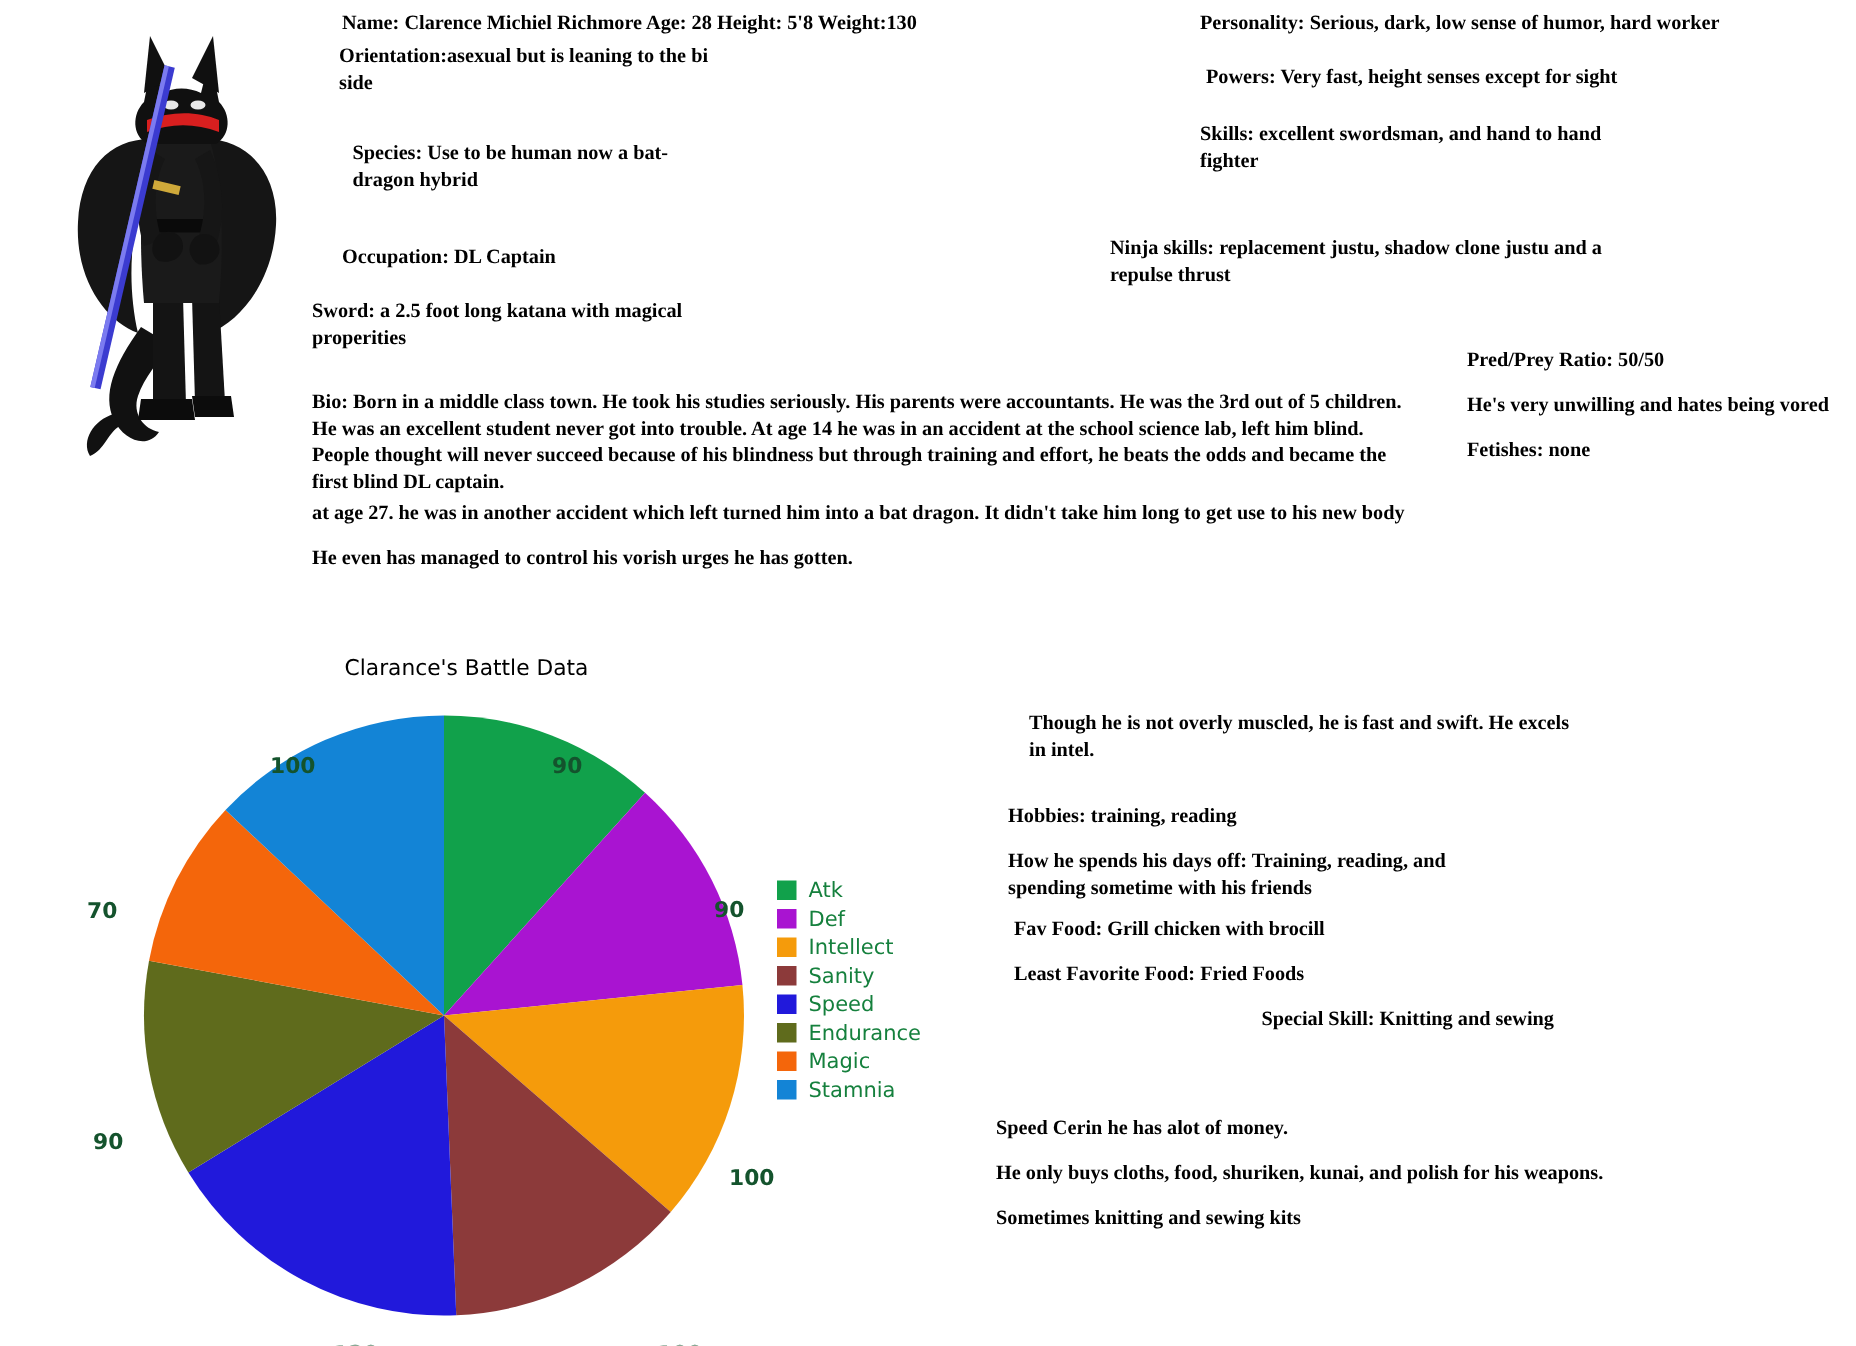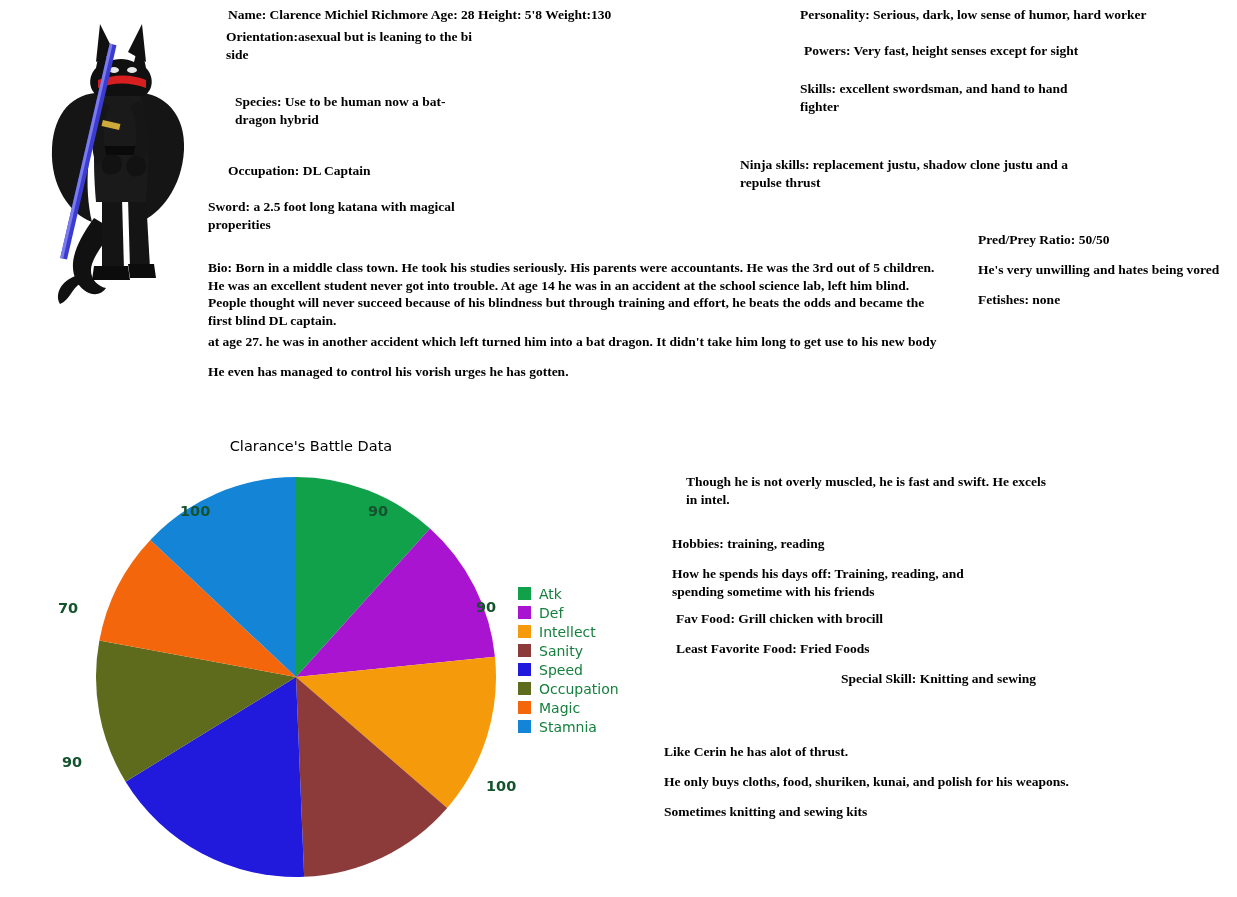--- a/index.html
+++ b/index.html
@@ -143,21 +143,21 @@
 <div class="tb" style="left:978px; top:231px; width:240px;">Pred/Prey Ratio: 50/50</div>
 <div class="tb" style="left:978px; top:261px; width:250px;">He's very unwilling and hates being vored</div>
 <div class="tb" style="left:978px; top:291px; width:240px;">Fetishes: none</div>
 
 <div class="tb" style="left:686px; top:473px; width:370px;">Though he is not overly muscled, he is fast and swift. He excels in intel.</div>
 <div class="tb" style="left:672px; top:535px; width:360px;">Hobbies: training, reading</div>
 <div class="tb" style="left:672px; top:565px; width:340px;">How he spends his days off: Training, reading, and spending sometime with his friends</div>
 <div class="tb" style="left:676px; top:610px; width:360px;">Fav Food: Grill chicken with brocill</div>
 <div class="tb" style="left:676px; top:640px; width:360px;">Least Favorite Food: Fried Foods</div>
 <div class="tb" style="left:676px; top:670px; width:360px;text-align:right;">Special Skill: Knitting and sewing</div>
-<div class="tb" style="left:664px; top:743px; width:380px;">Like Cerin he has alot of thrust.</div>
+<div class="tb" style="left:664px; top:743px; width:380px;">Speed Cerin he has alot of money.</div>
 <div class="tb" style="left:664px; top:773px; width:420px;">He only buys cloths, food, shuriken, kunai, and polish for his weapons.</div>
 <div class="tb" style="left:664px; top:803px; width:380px;">Sometimes knitting and sewing kits</div>
 
 <div class="abs" id="battle-chart">
 
   <div id="chart-title">Clarance's Battle Data</div>
 
   <div id="pie-wrap">
     <svg id="pie-svg" width="420" height="420" viewBox="0 0 420 420" xmlns="http://www.w3.org/2000/svg">
       <g id="pie-slices">
@@ -198,21 +198,21 @@
     <div class="legend-row">
       <span class="legend-swatch" style="background:#8C3A3A"></span>
       <span class="legend-label">Sanity</span>
     </div>
     <div class="legend-row">
       <span class="legend-swatch" style="background:#2119DB"></span>
       <span class="legend-label">Speed</span>
     </div>
     <div class="legend-row">
       <span class="legend-swatch" style="background:#5F6B1C"></span>
-      <span class="legend-label">Occupation</span>
+      <span class="legend-label">Endurance</span>
     </div>
     <div class="legend-row">
       <span class="legend-swatch" style="background:#F4660B"></span>
       <span class="legend-label">Magic</span>
     </div>
     <div class="legend-row">
       <span class="legend-swatch" style="background:#1384D6"></span>
       <span class="legend-label">Stamnia</span>
     </div>
   </div>

